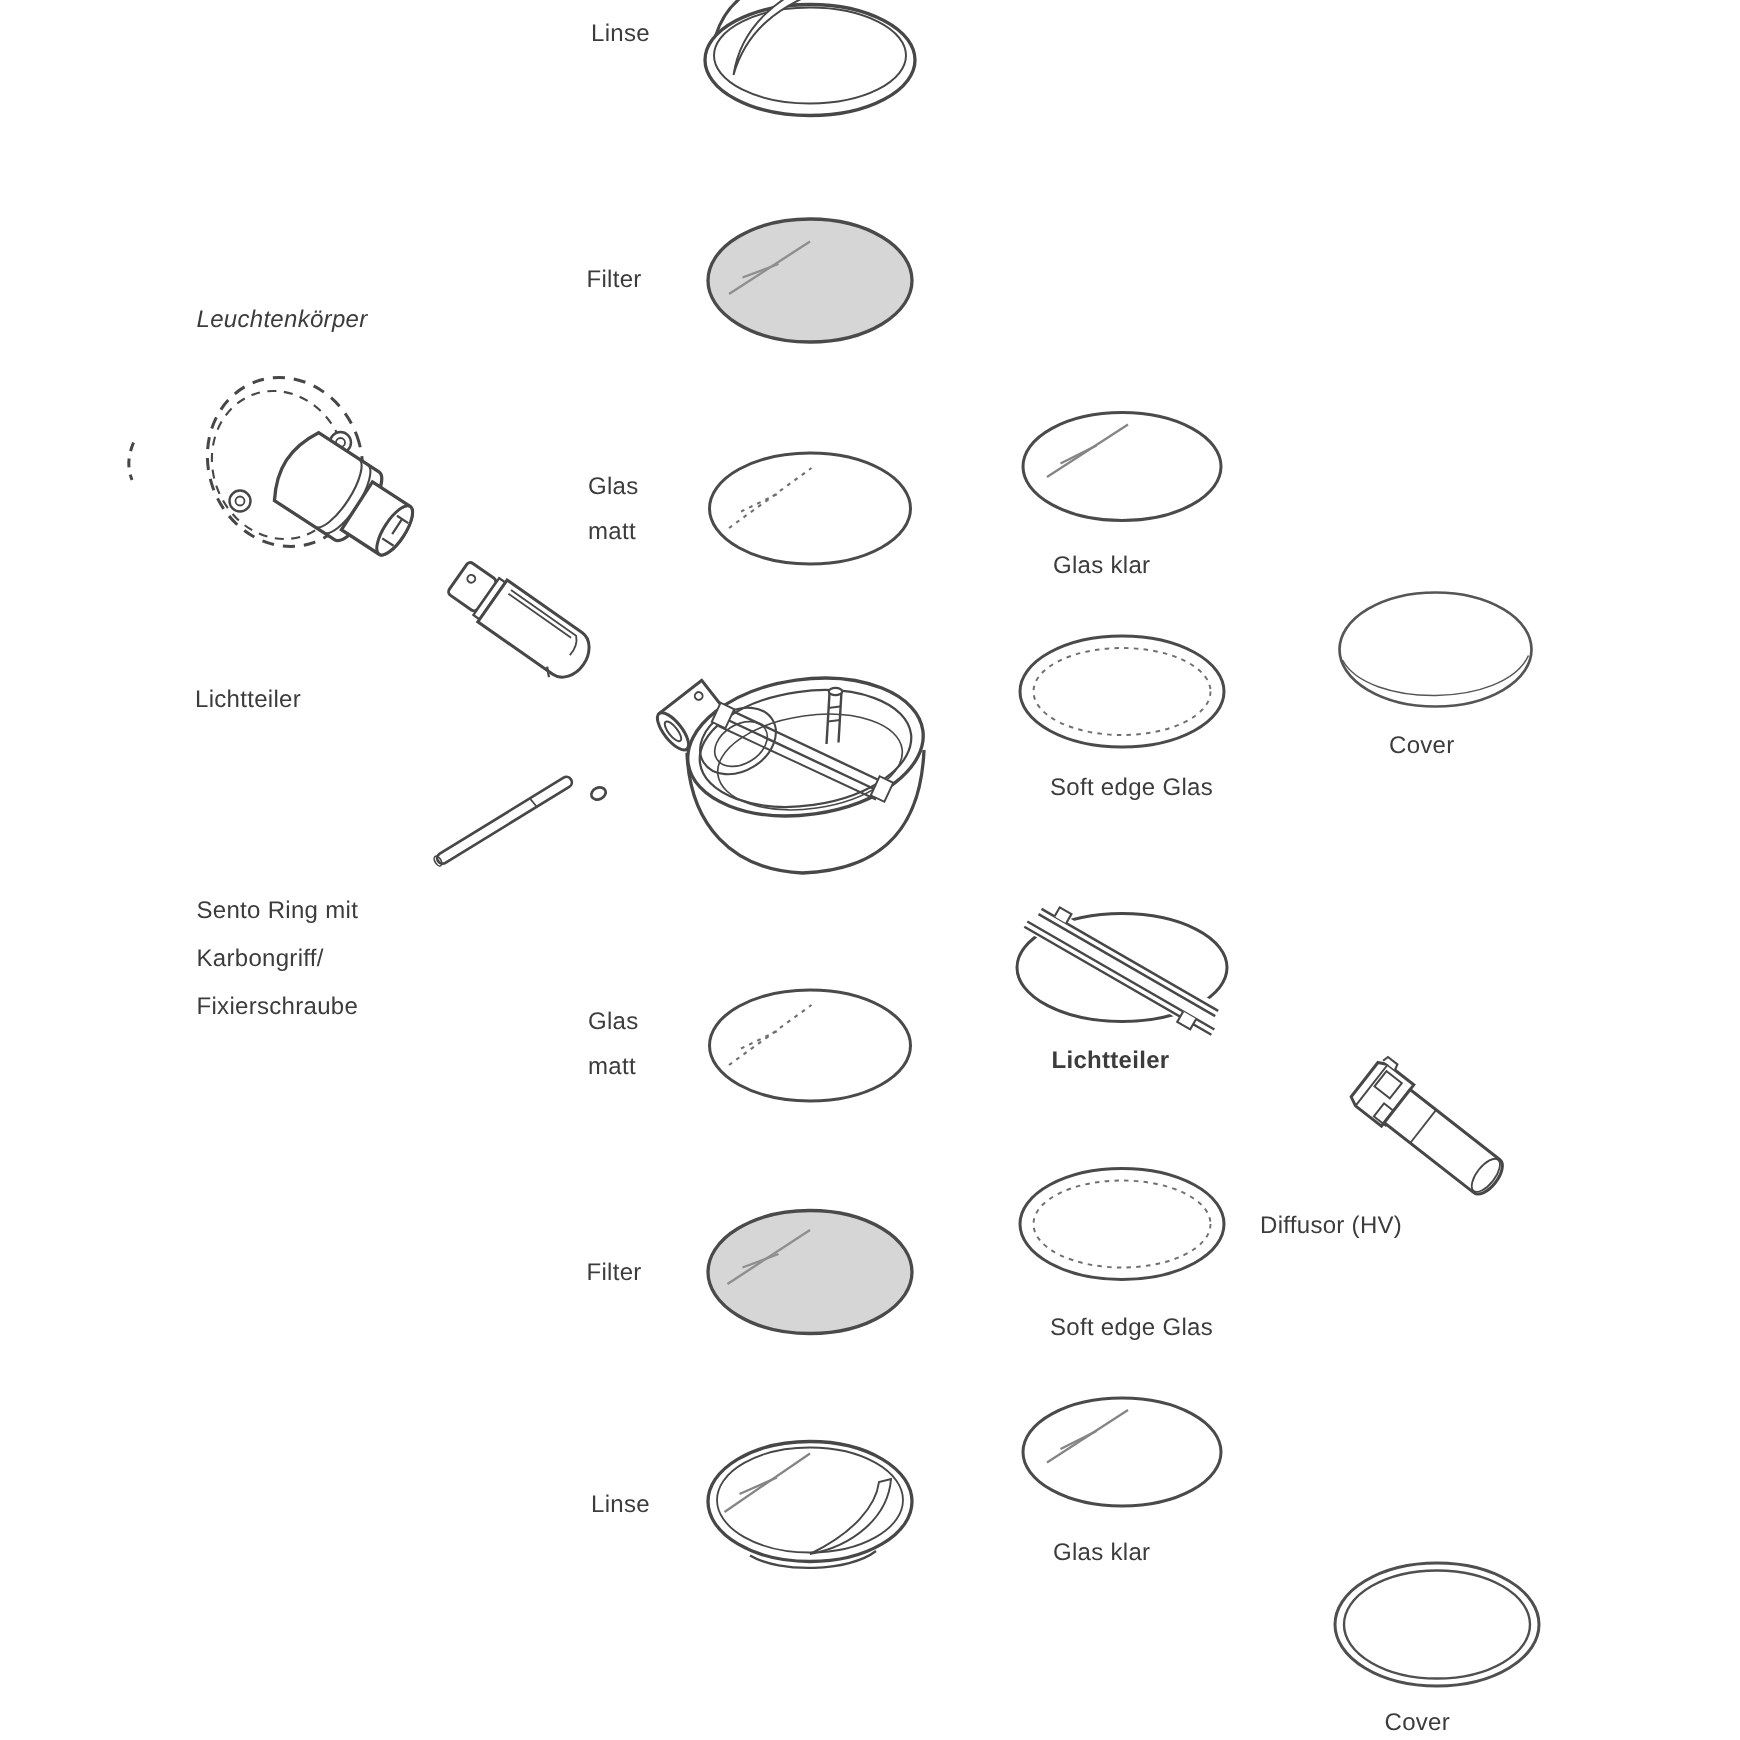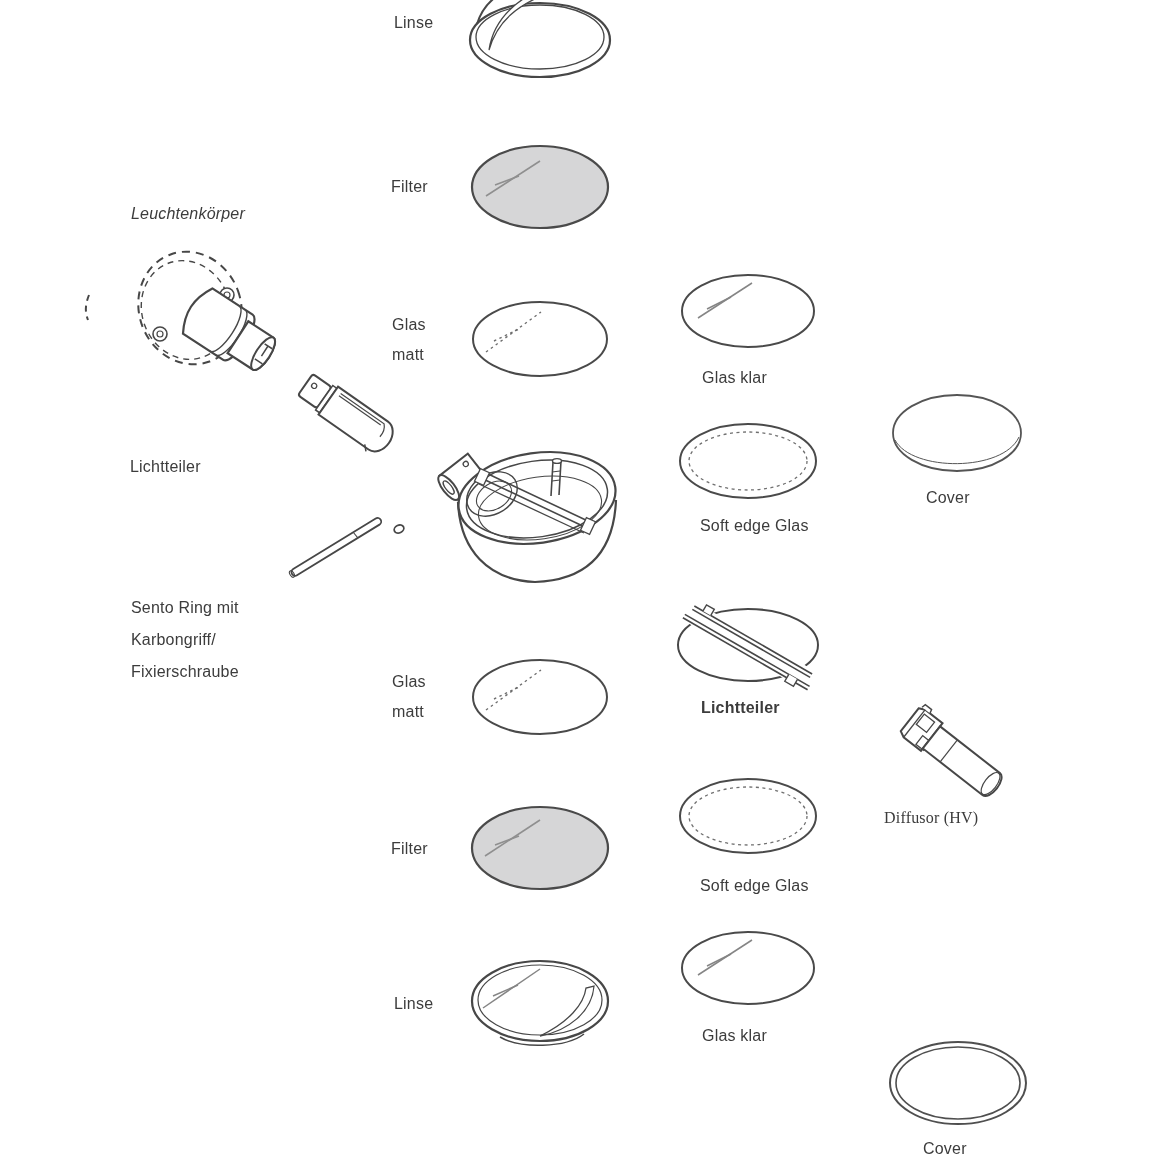--- a/index.html
+++ b/index.html
@@ -212,20 +212,20 @@
     <div>Karbongriff/</div>
     <div>Fixierschraube</div>
   </div>
 
   <div class="label" style="left:392px;top:667px;">
     <div>Glas</div>
     <div>matt</div>
   </div>
 
   <div class="label" style="left:701px;top:693px;font-weight:bold;">Lichtteiler</div>
-  <div class="label" style="left:884px;top:803px;font-family:Liberation Serif, serif;">Diffusor (HV)</div>
+  <div class="label" style="left:840px;top:803px;">Diffusor (HV)</div>
   <div class="label" style="left:391px;top:834px;">Filter</div>
   <div class="label" style="left:700px;top:871px;">Soft edge Glas</div>
   <div class="label" style="left:394px;top:989px;">Linse</div>
   <div class="label" style="left:702px;top:1021px;">Glas klar</div>
   <div class="label" style="left:923px;top:1134px;">Cover</div>
 
 </div>
 
 </body></html>

